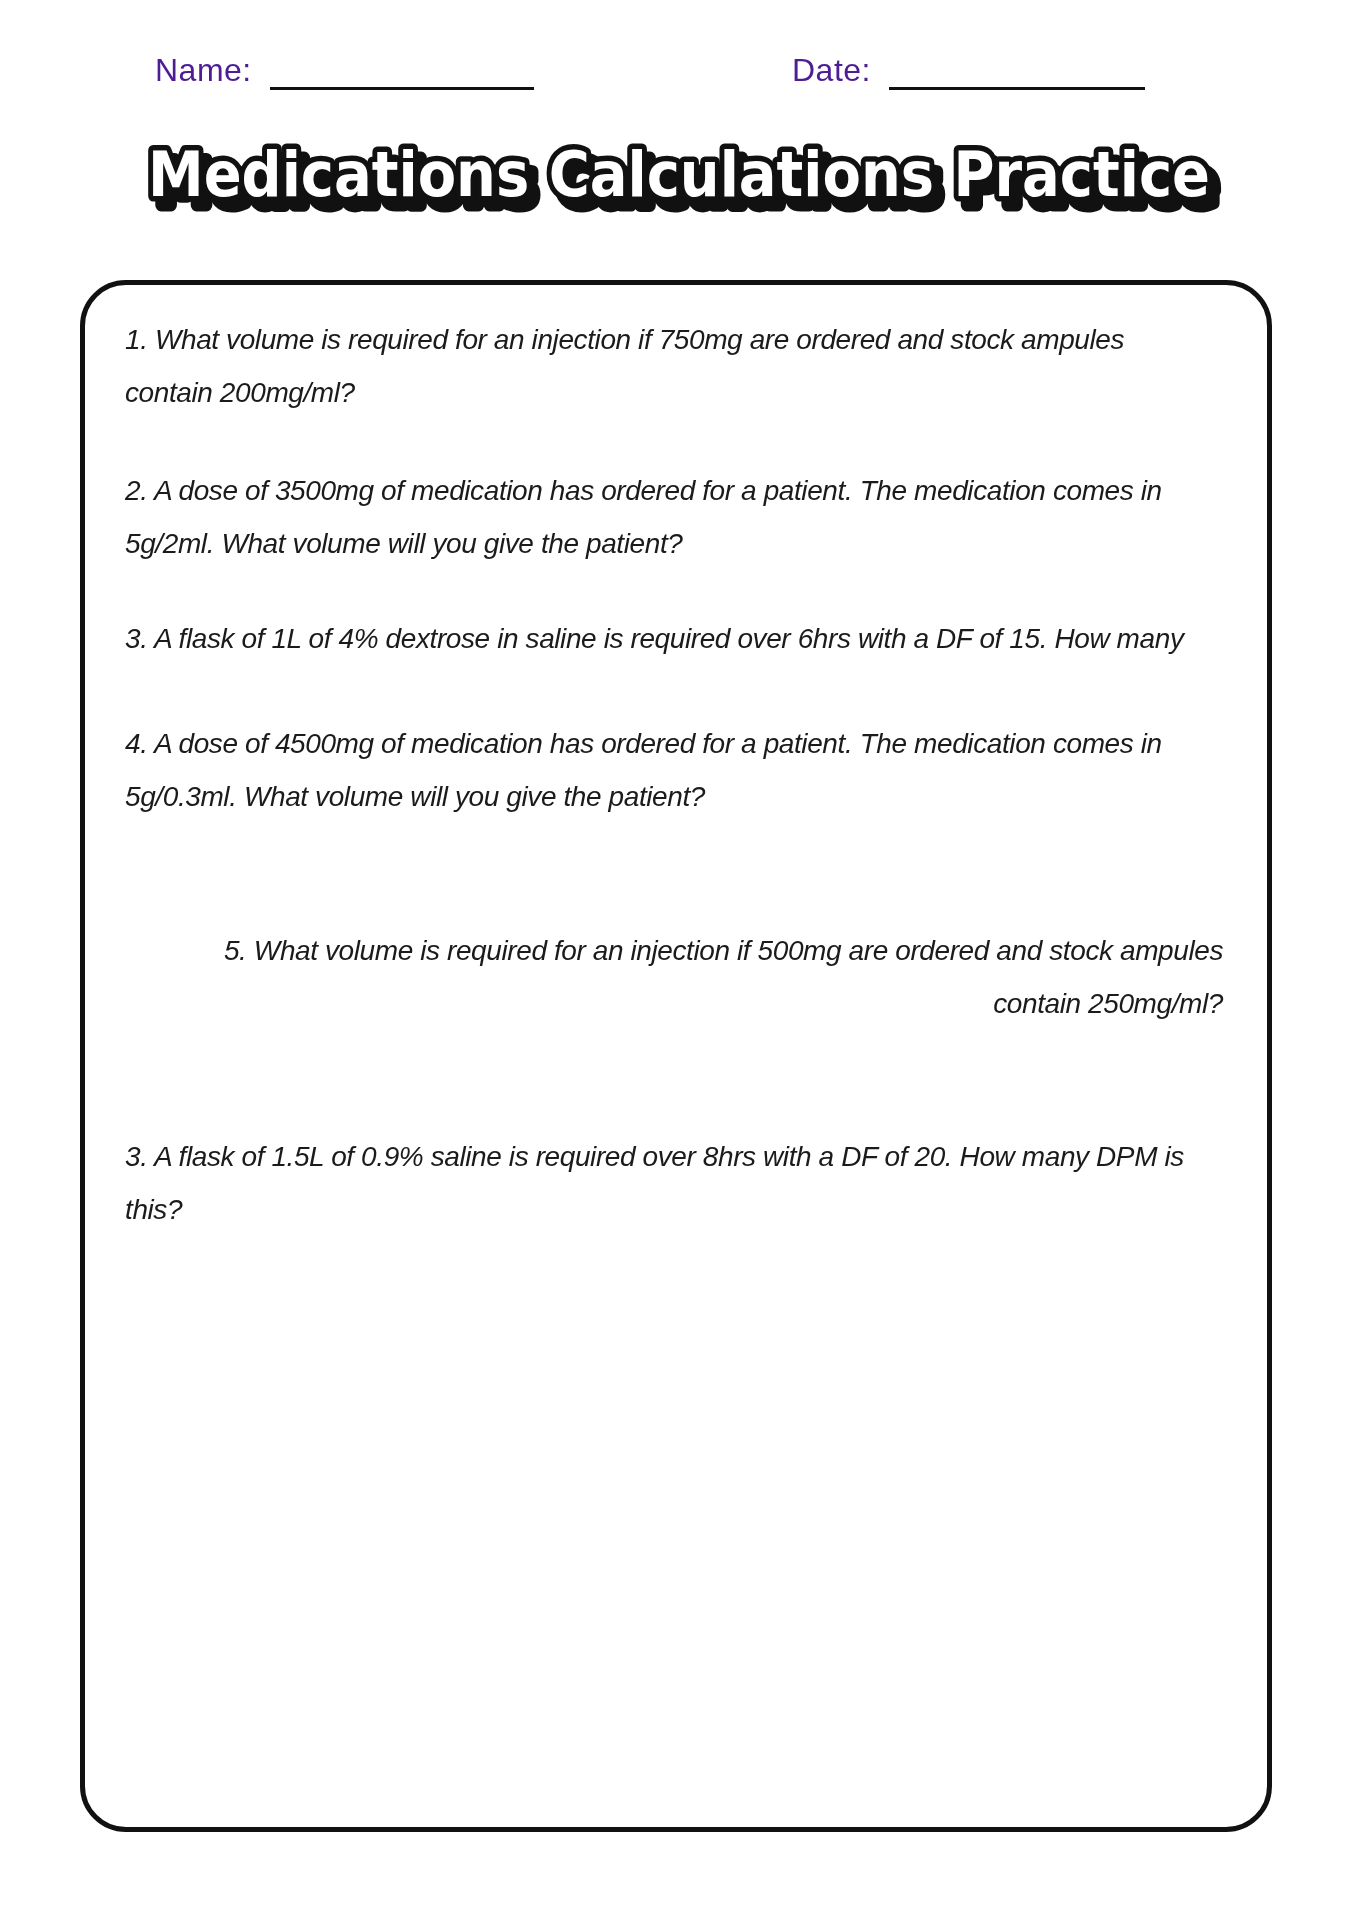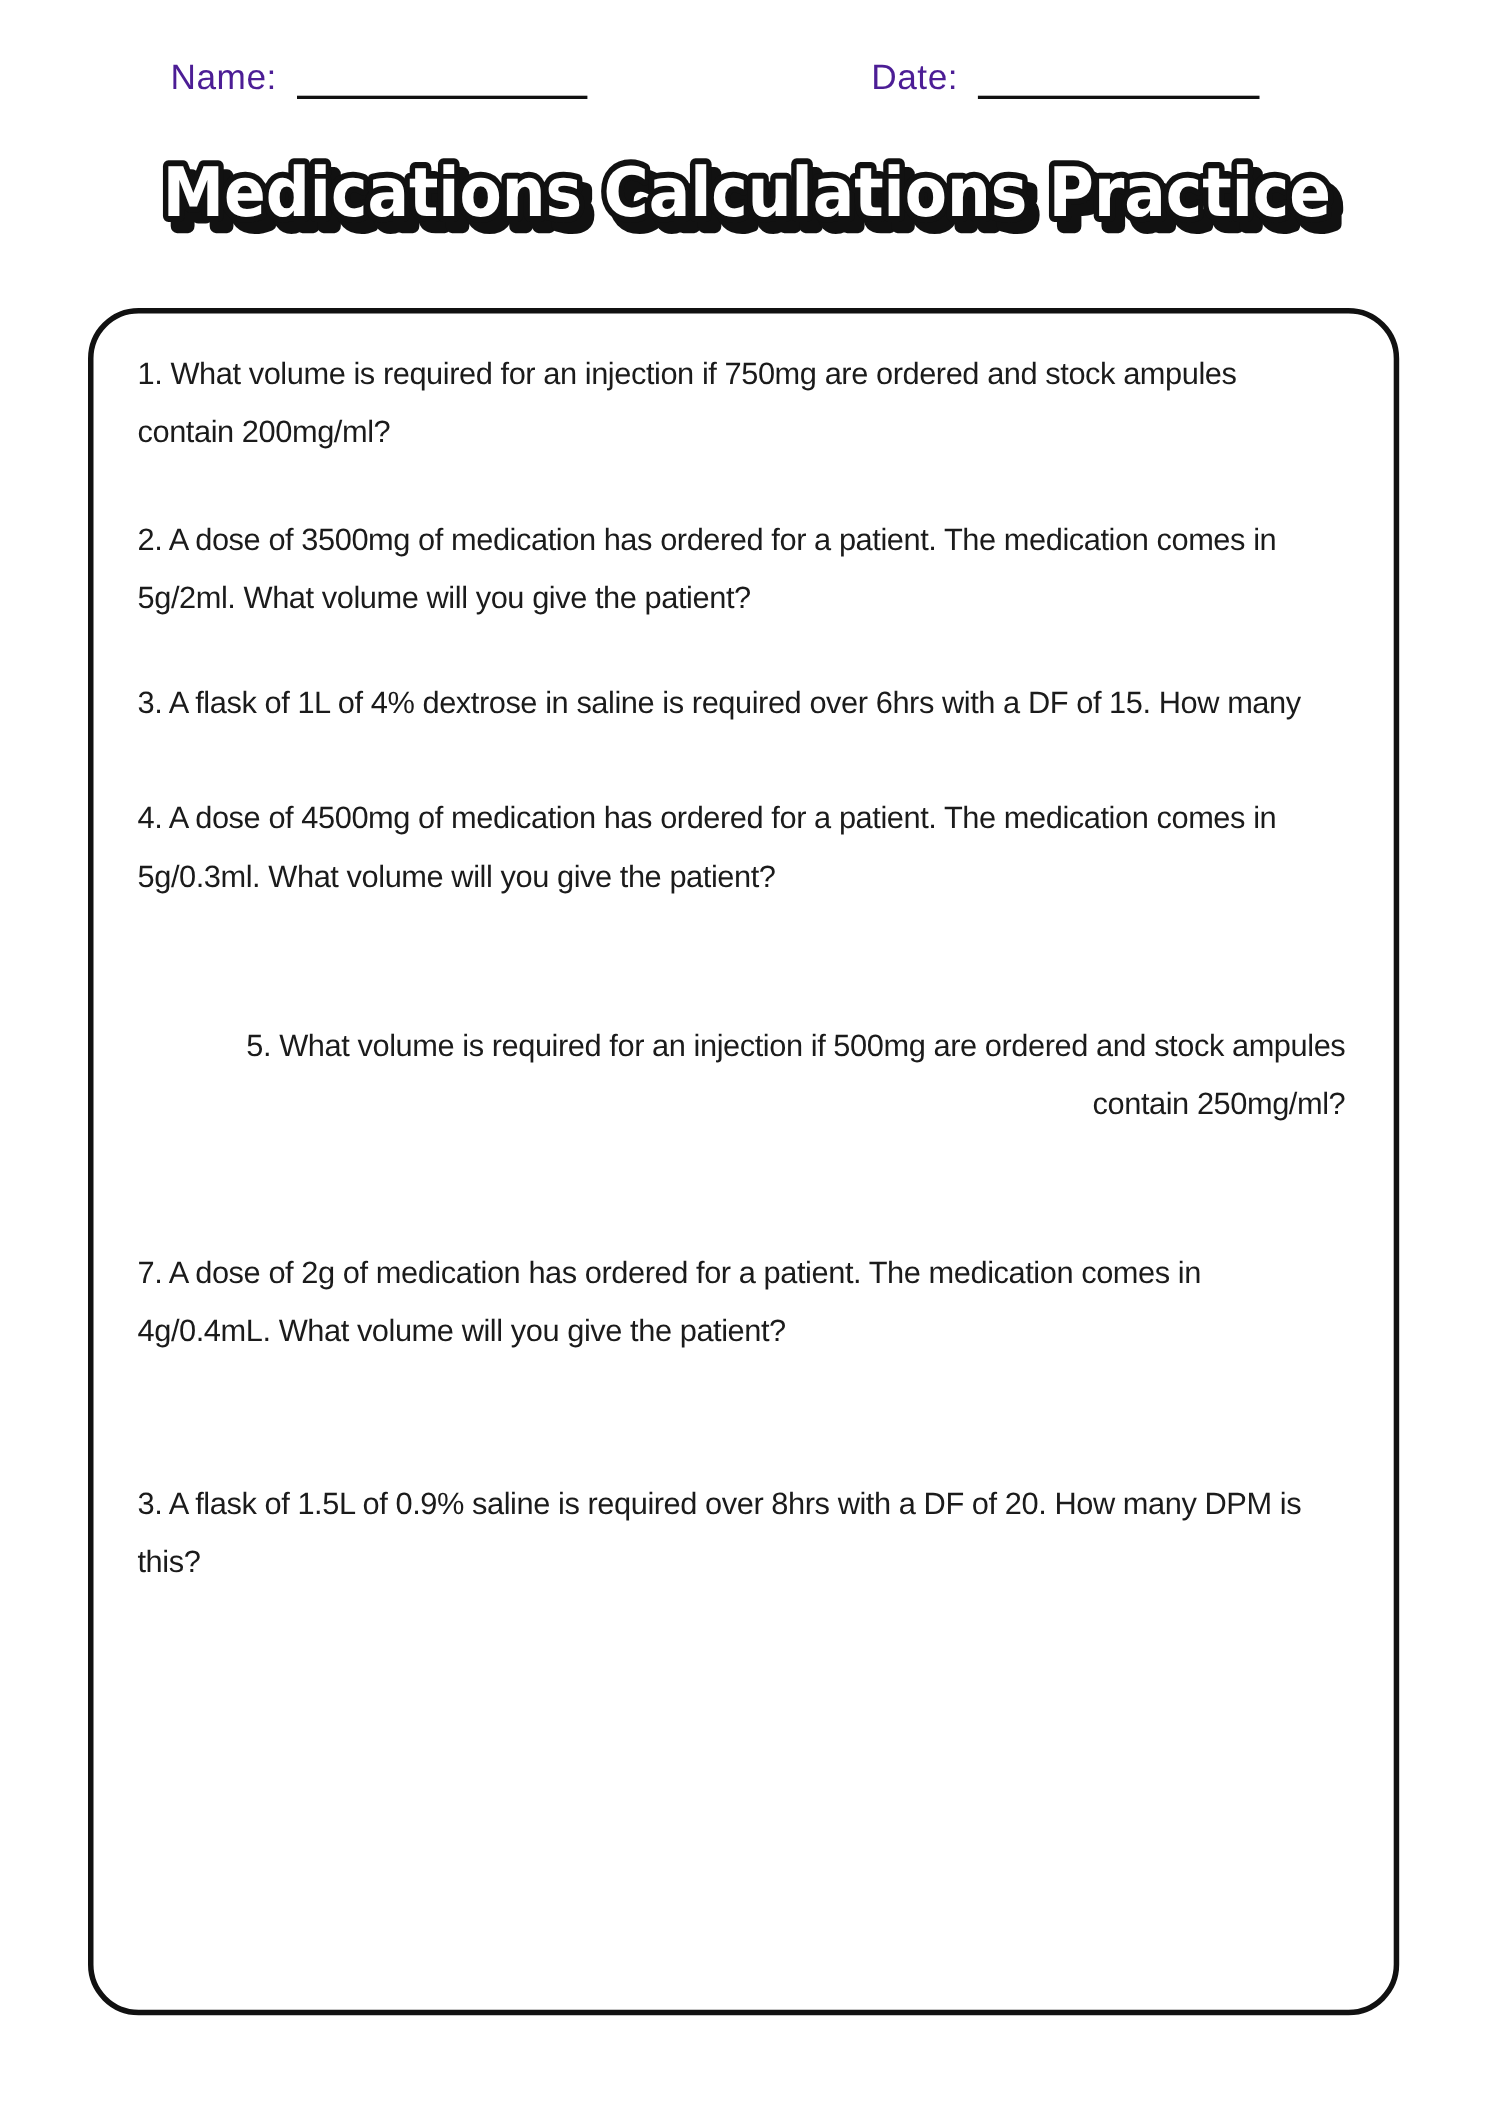--- a/index.html
+++ b/index.html
@@ -85,20 +85,21 @@
     border: 5px solid #111111;
     border-radius: 46px;
     padding: 28px 44px 0 40px;
     background: #ffffff;
   }
   .question {
     font-size: 28px;
     line-height: 53px;
     letter-spacing: -0.4px;
     color: #1b1b1b;
+    font-style: italic;
   }
   .qline { display: block; white-space: nowrap; }
   .q1 { margin-bottom: 45px; }
   .q2 { margin-bottom: 42px; }
   .q3 { margin-bottom: 52px; }
   .q4 { margin-bottom: 101px; }
   .q5 { margin-bottom: 100px; text-align: right; }
   .q6 { margin-bottom: 88px; }
   .q7 { margin-bottom: 104px; }
   .q8 { margin-bottom: 0; }
@@ -143,24 +144,20 @@
       <span class="qline">4. A dose of 4500mg of medication has ordered for a patient. The medication comes in</span>
       <span class="qline">5g/0.3ml. What volume will you give the patient?</span>
     </p>
 
     <p class="question q5">
       <span class="qline">5. What volume is required for an injection if 500mg are ordered and stock ampules</span>
       <span class="qline">contain 250mg/ml?</span>
     </p>
 
 
-    <p class="question q7">
-      <span class="qline">7. A dose of 2g of medication has ordered for a patient. The medication comes in</span>
-      <span class="qline">4g/0.4mL. What volume will you give the patient?</span>
-    </p>
 
     <p class="question q8">
       <span class="qline">3. A flask of 1.5L of 0.9% saline is required over 8hrs with a DF of 20. How many DPM is</span>
       <span class="qline">this?</span>
     </p>
 
   </div>
 
 </div>
 

